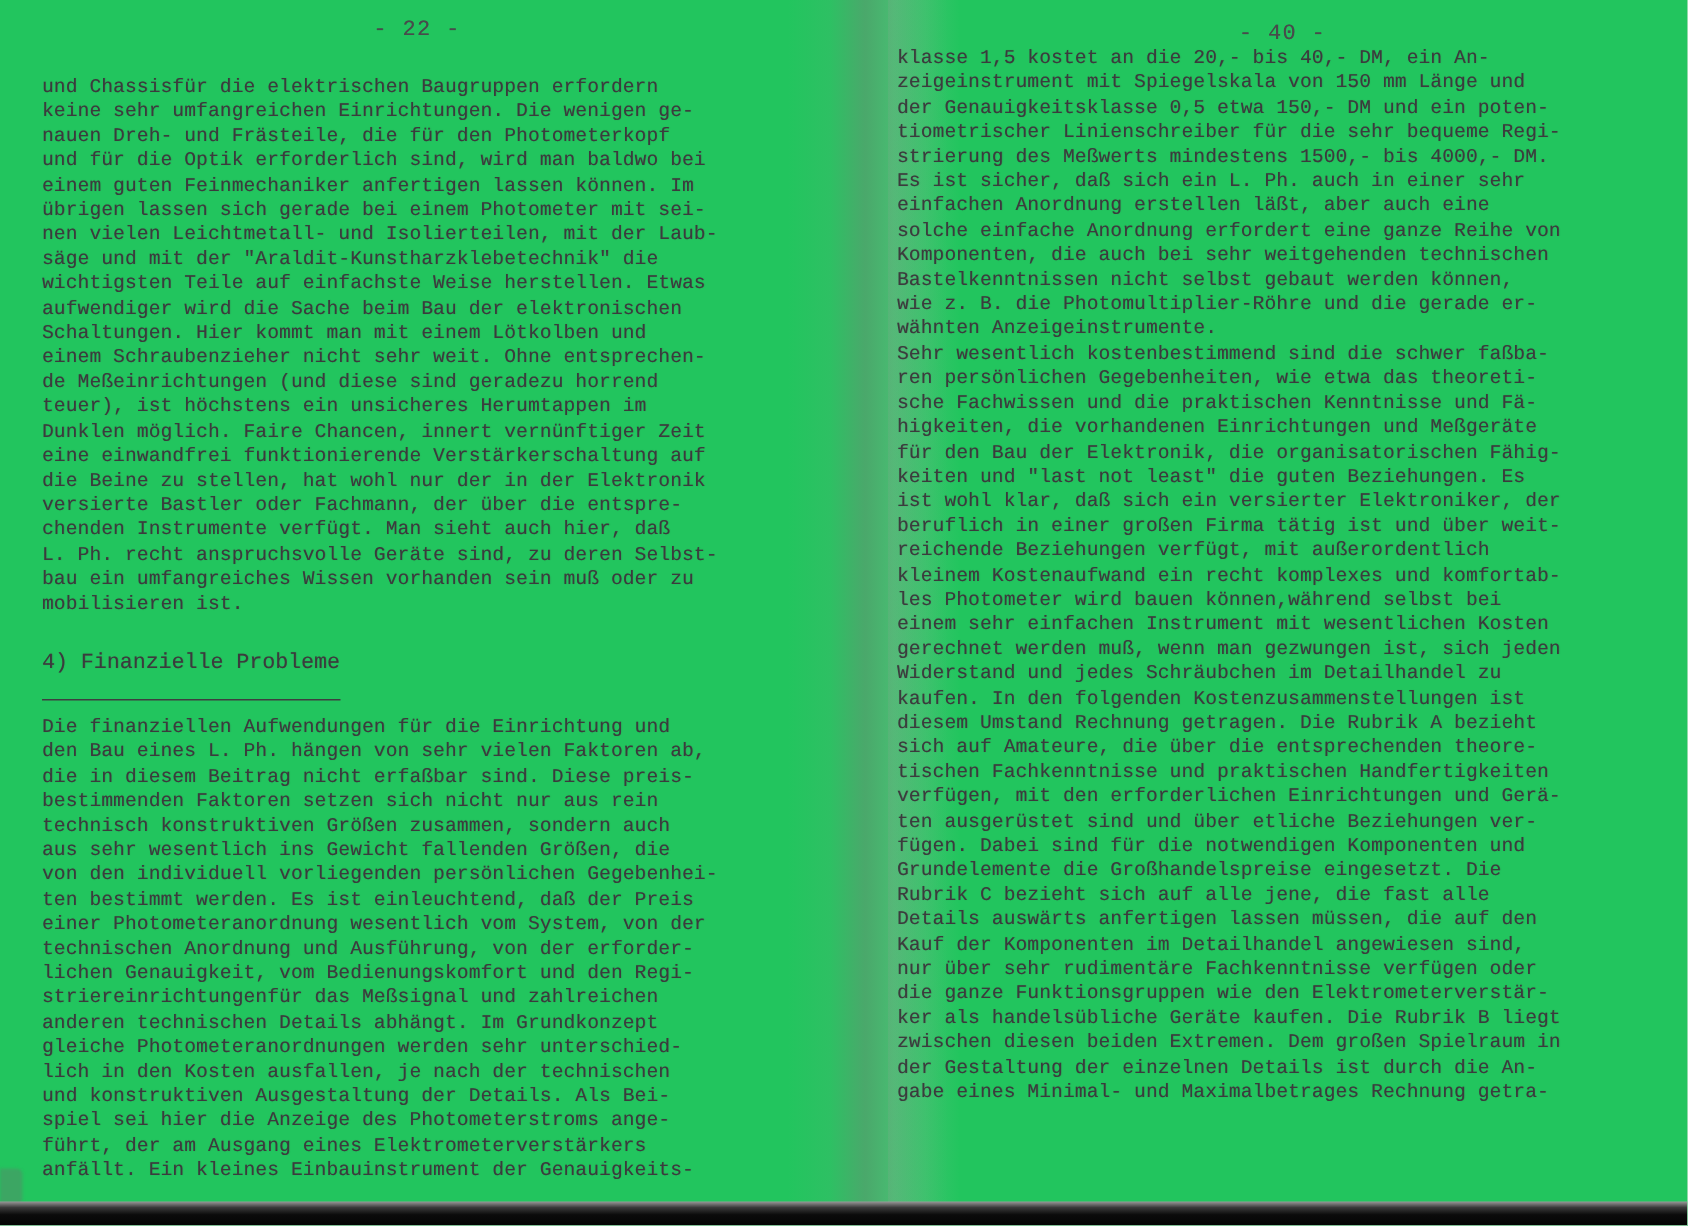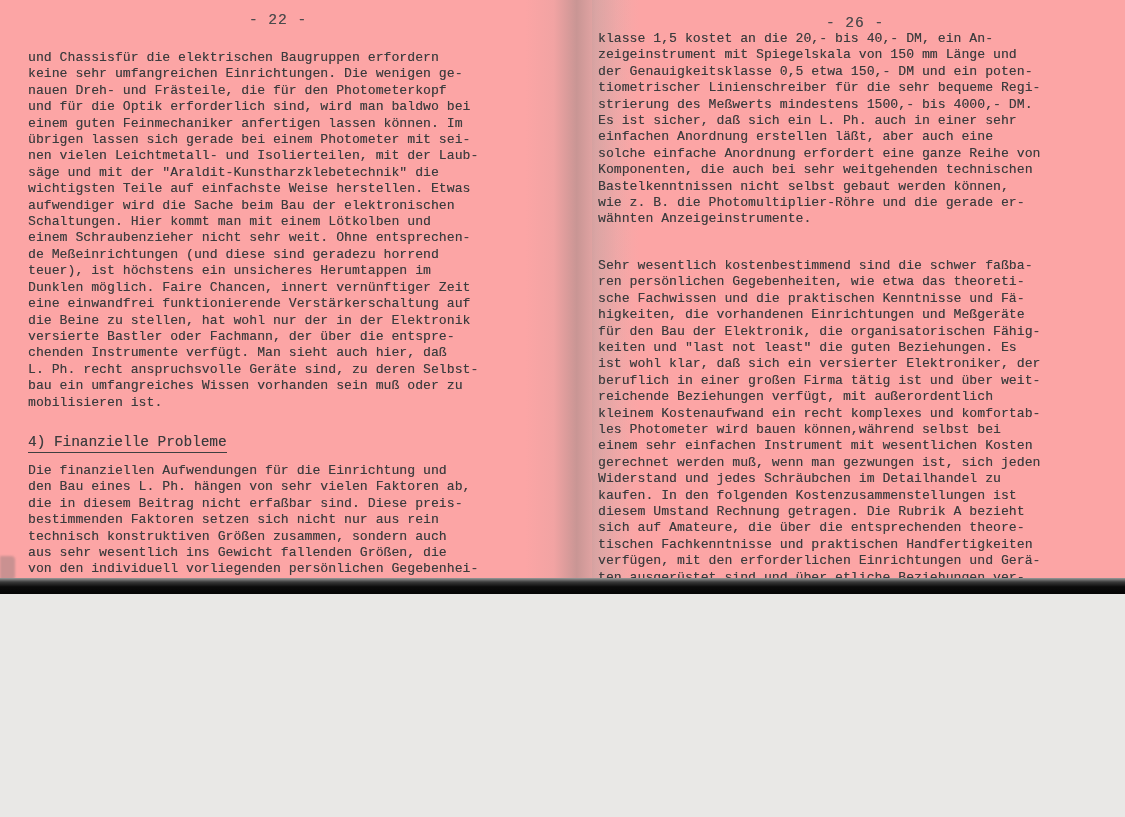--- a/index.html
+++ b/index.html
@@ -3,22 +3,22 @@
 <meta charset="utf-8">
 <style>
   html, body {
     margin: 0;
     padding: 0;
     background: #e9e8e6;
   }
   .scan {
     position: relative;
     width: 1125px;
-    height: 594px;
-    background: #fca5a5;
+    height: 817px;
+    background: #22c55e;
     overflow: hidden;
     font-family: "Liberation Mono", "DejaVu Sans Mono", monospace;
     color: #3b3b3d;
   }
   
   .gutter-shadow {
     position: absolute;
     top: 0;
     left: 525px;
     width: 115px;
@@ -84,25 +84,25 @@
   }
   .page-left  .b1 { margin-top: 22px; }
   .page-right .b1 { }
   .section-heading {
     display: inline-block;
     margin-top: 23px;
     margin-bottom: 10px;
     font-size: 14.4px;
     line-height: 17px;
     border-bottom: 1.4px solid #3e3e40;
-    padding-bottom: 1px;
+    padding-bottom: 15px;
     text-shadow: 0.25px 0.25px 0.45px rgba(70,70,70,0.55);
   }
   .b2 { margin-top: 0; }
-  .page-right .b2 { margin-top: 30px; }
+  .page-right .b2 { }
 </style>
 </head>
 <body>
 
 <div class="scan">
 
   <div class="gutter-shadow"></div>
   <div class="right-page-tint"></div>
 
   <div class="page page-left">
@@ -147,21 +147,21 @@
 anderen technischen Details abhängt. Im Grundkonzept
 gleiche Photometeranordnungen werden sehr unterschied-
 lich in den Kosten ausfallen, je nach der technischen
 und konstruktiven Ausgestaltung der Details. Als Bei-
 spiel sei hier die Anzeige des Photometerstroms ange-
 führt, der am Ausgang eines Elektrometerverstärkers
 anfällt. Ein kleines Einbauinstrument der Genauigkeits-</div>
   </div>
 
   <div class="page page-right">
-    <div class="page-header">- 26 -</div>
+    <div class="page-header">- 40 -</div>
     <div class="body-text b1">klasse 1,5 kostet an die 20,- bis 40,- DM, ein An-
 zeigeinstrument mit Spiegelskala von 150 mm Länge und
 der Genauigkeitsklasse 0,5 etwa 150,- DM und ein poten-
 tiometrischer Linienschreiber für die sehr bequeme Regi-
 strierung des Meßwerts mindestens 1500,- bis 4000,- DM.
 Es ist sicher, daß sich ein L. Ph. auch in einer sehr
 einfachen Anordnung erstellen läßt, aber auch eine
 solche einfache Anordnung erfordert eine ganze Reihe von
 Komponenten, die auch bei sehr weitgehenden technischen
 Bastelkenntnissen nicht selbst gebaut werden können,

